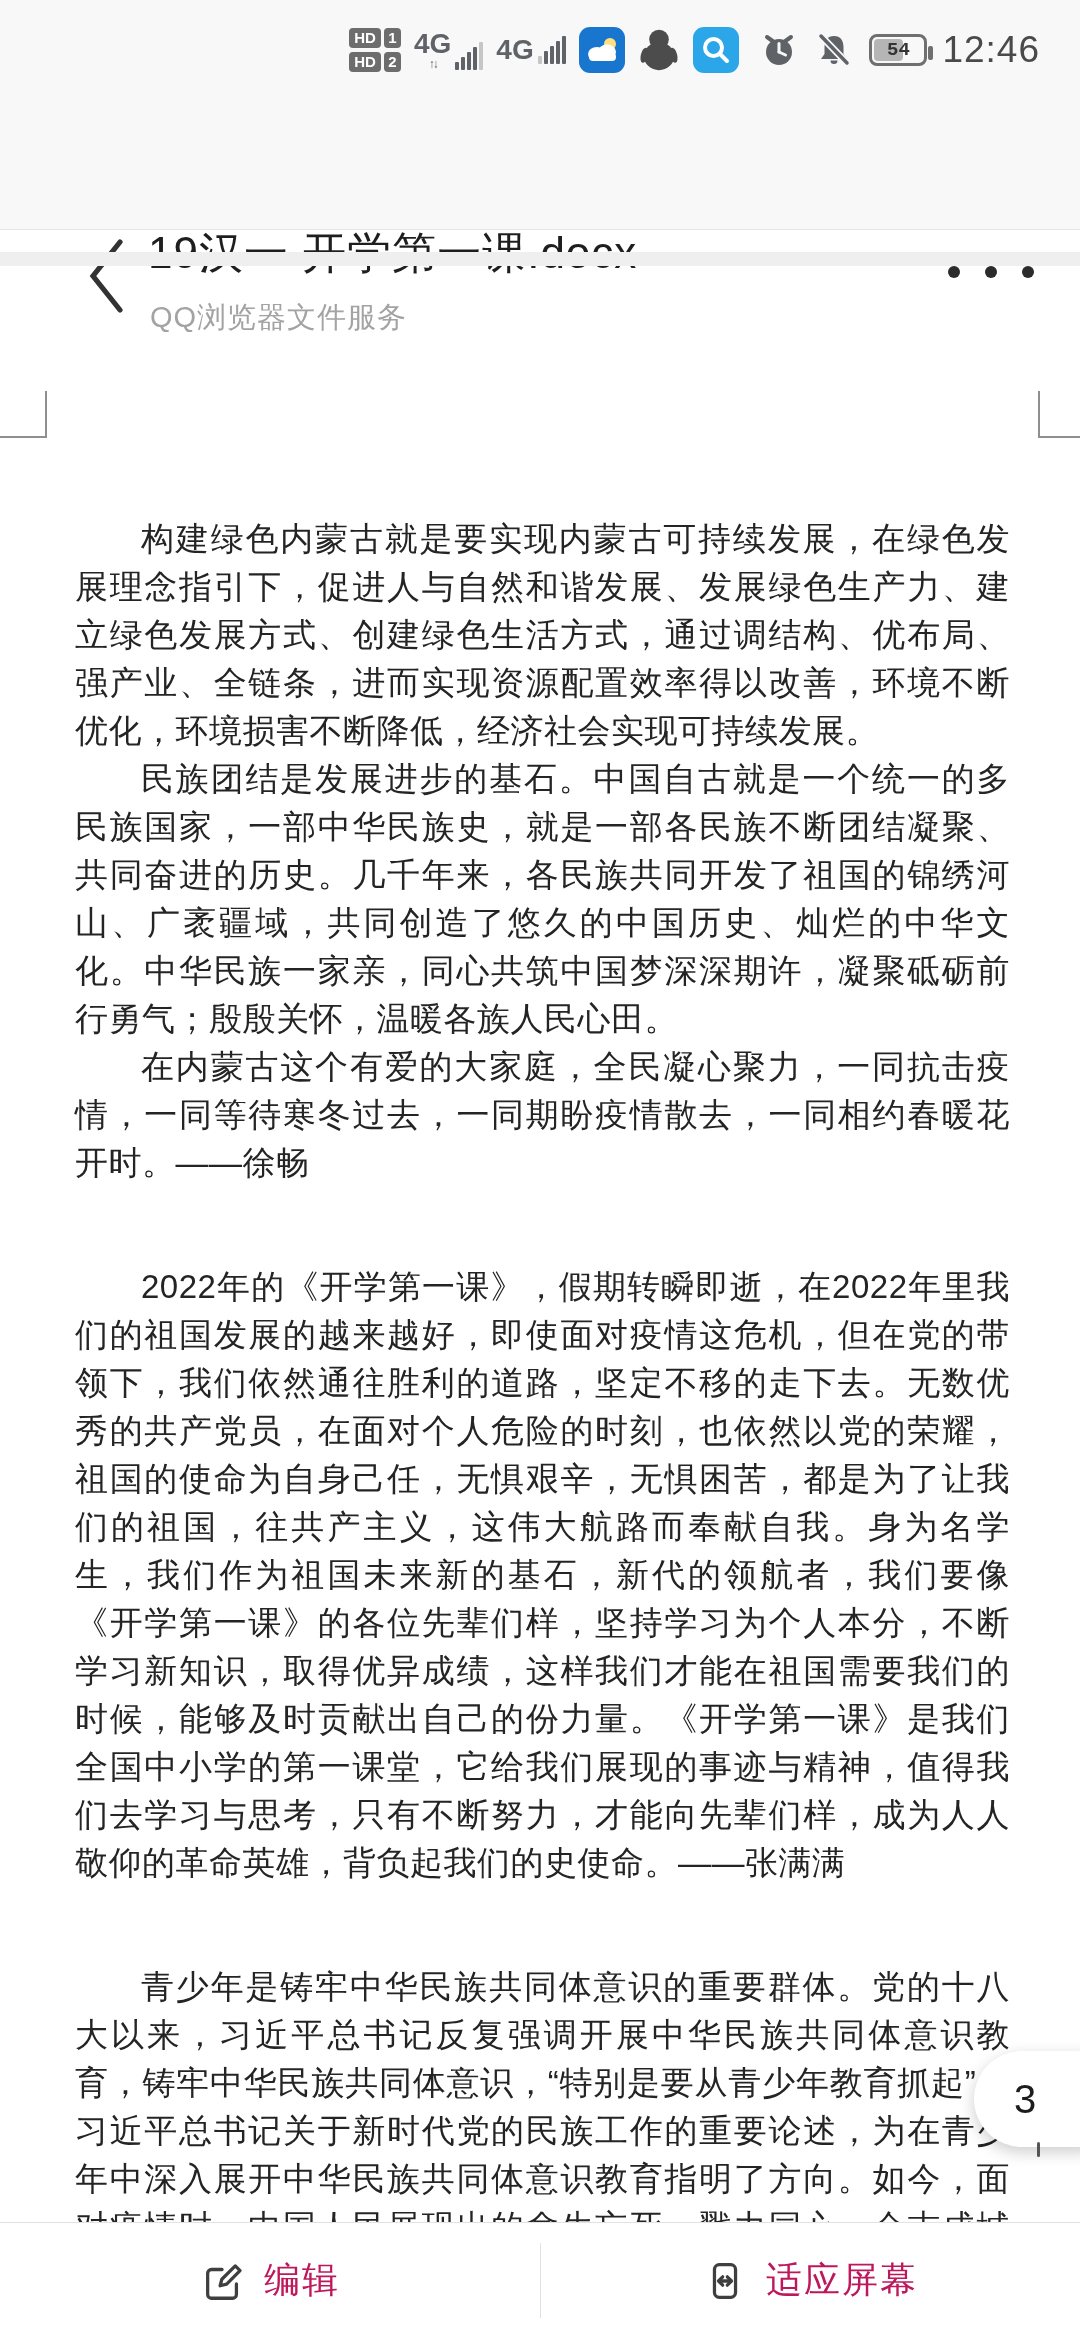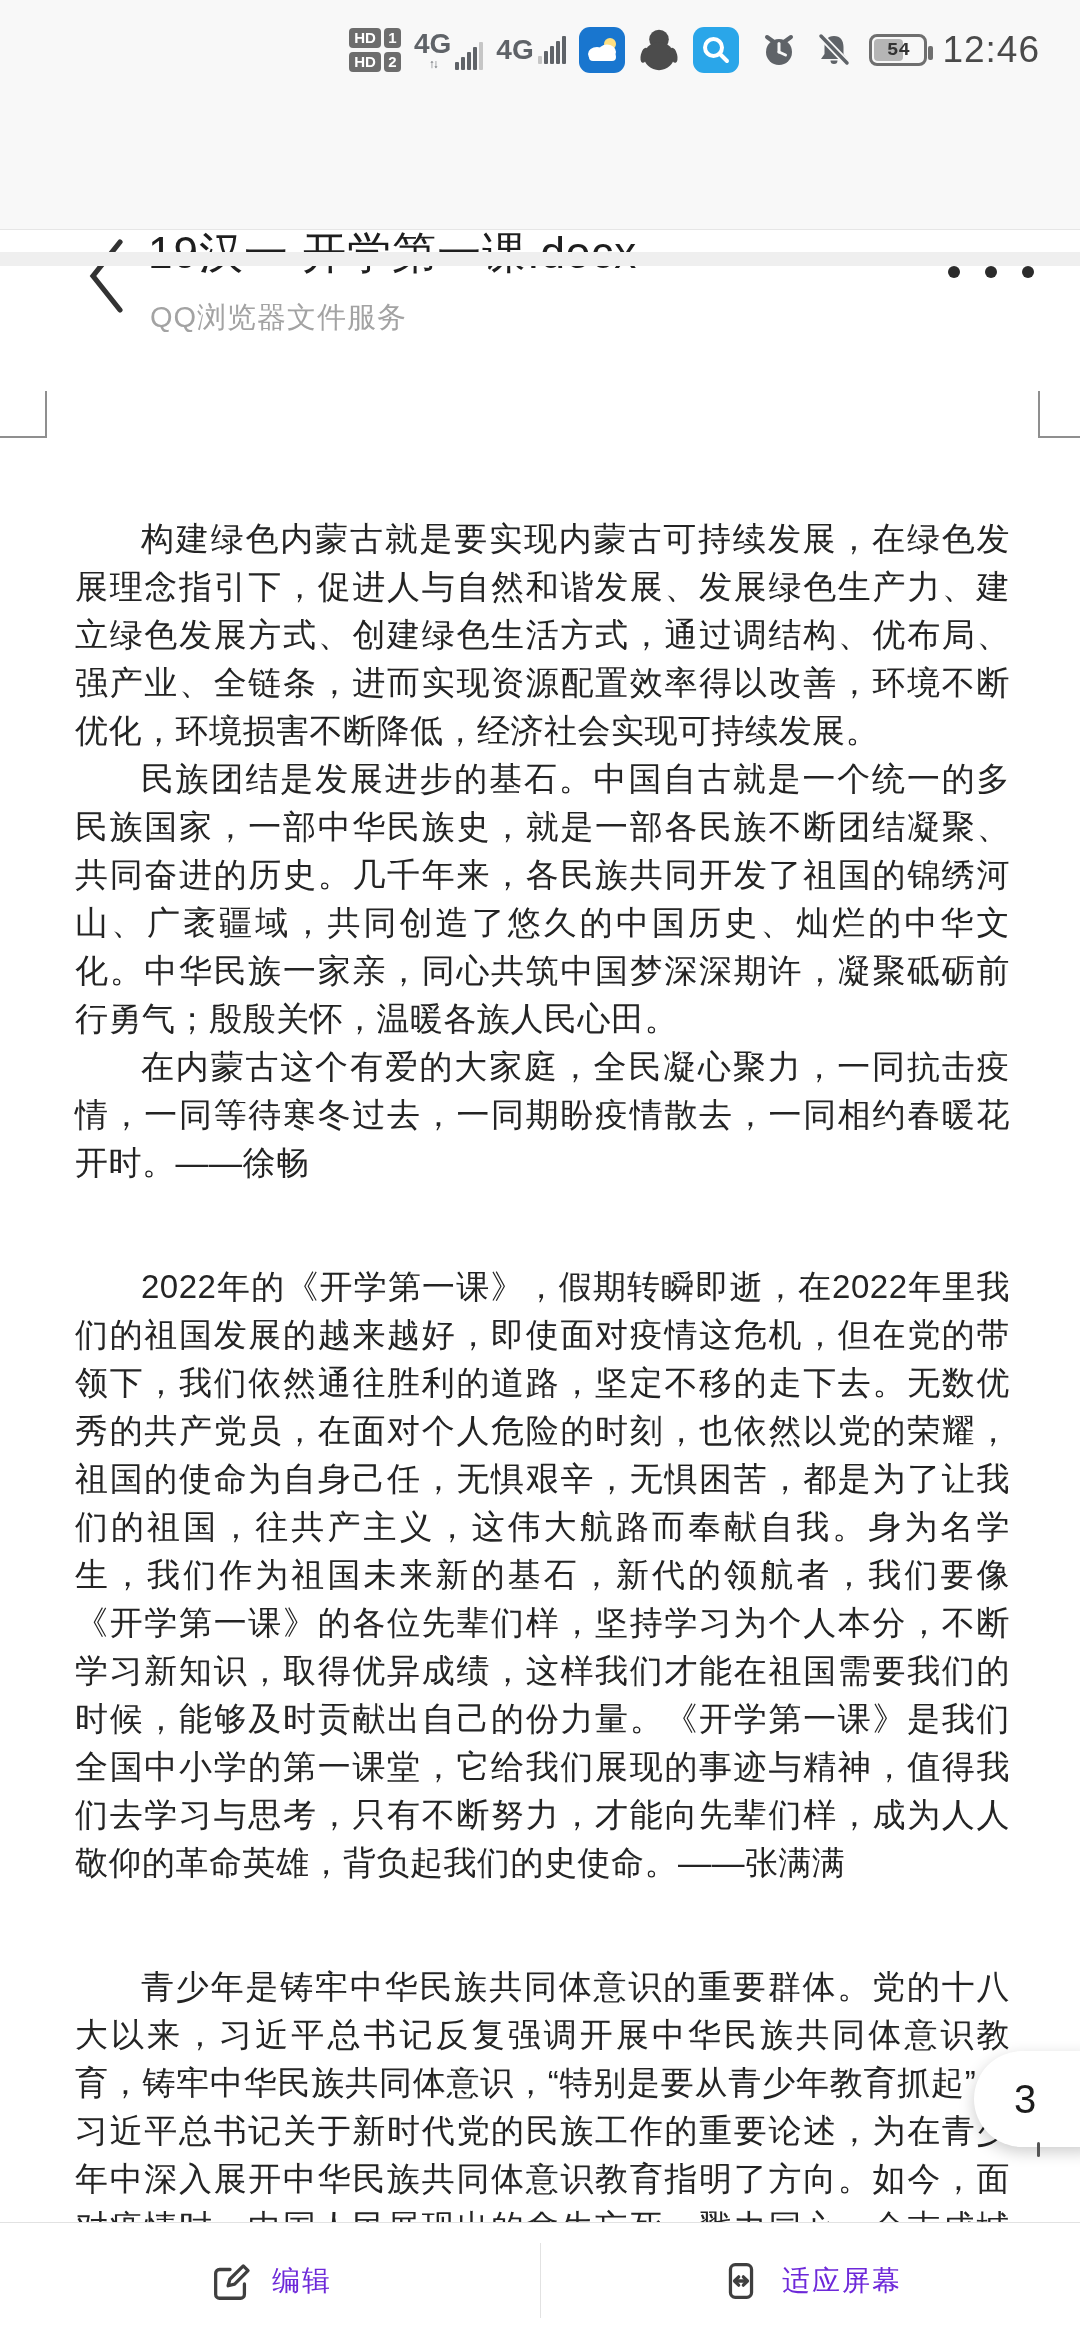--- a/index.html
+++ b/index.html
@@ -46,21 +46,21 @@
   .doc-area p { font-size:33px; line-height:48px; color:#242424; text-align:justify; text-indent:2em; letter-spacing:0.5px; }
   .doc-area p.gap { margin-top:76px; }
   
   .page-bubble { position:absolute; top:2051px; right:-46px; width:152px; height:96px; background:#fff; border-radius:48px; box-shadow:0 5px 16px rgba(0,0,0,0.20); display:flex; align-items:center; }
   .page-bubble span { margin-left:40px; font-size:40px; color:#1c1c1c; }
   .scroll-tick { position:absolute; right:40px; top:2142px; width:3px; height:15px; background:#555; border-radius:2px; }
   
   .toolbar { position:absolute; bottom:0; left:0; right:0; height:116px; background:#fff; border-top:1px solid #e2e2e2; display:flex; }
   .tb-item { flex:1; display:flex; align-items:center; justify-content:center; gap:18px; position:relative; cursor:pointer; }
   .tb-item + .tb-item::before { content:""; position:absolute; left:0; top:20px; bottom:20px; width:1px; background:#e2e2e2; }
-  .tb-label { font-size:28px; color:#6d28d9; letter-spacing:2px; }
+  .tb-label { font-size:36px; color:#be185d; letter-spacing:2px; }
   svg { display:block; }
 </style>
 </head>
 <body>
 
 <div class="top-chrome"></div>
 
 <div class="statusbar">
   <div class="sb-left">
     <div class="hd-stack">

